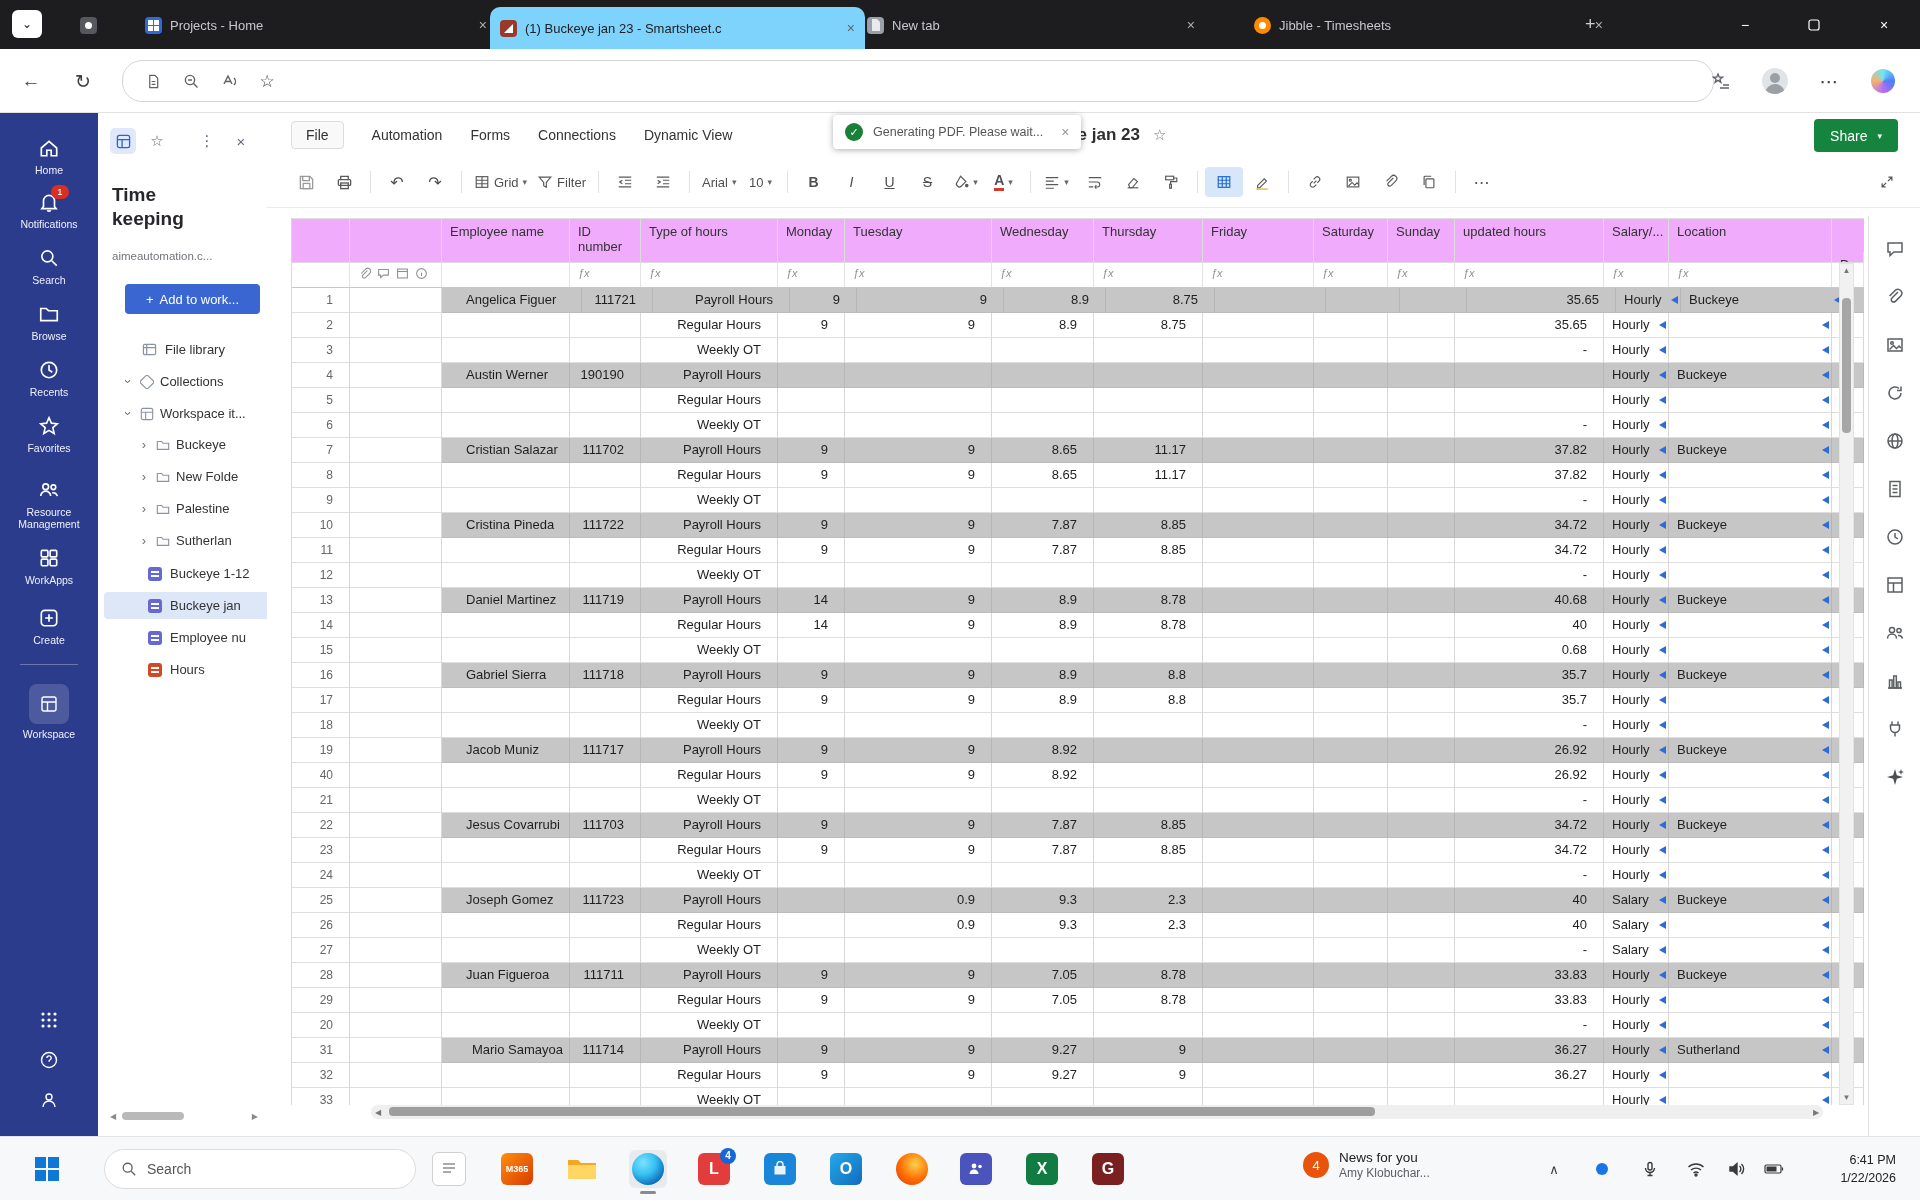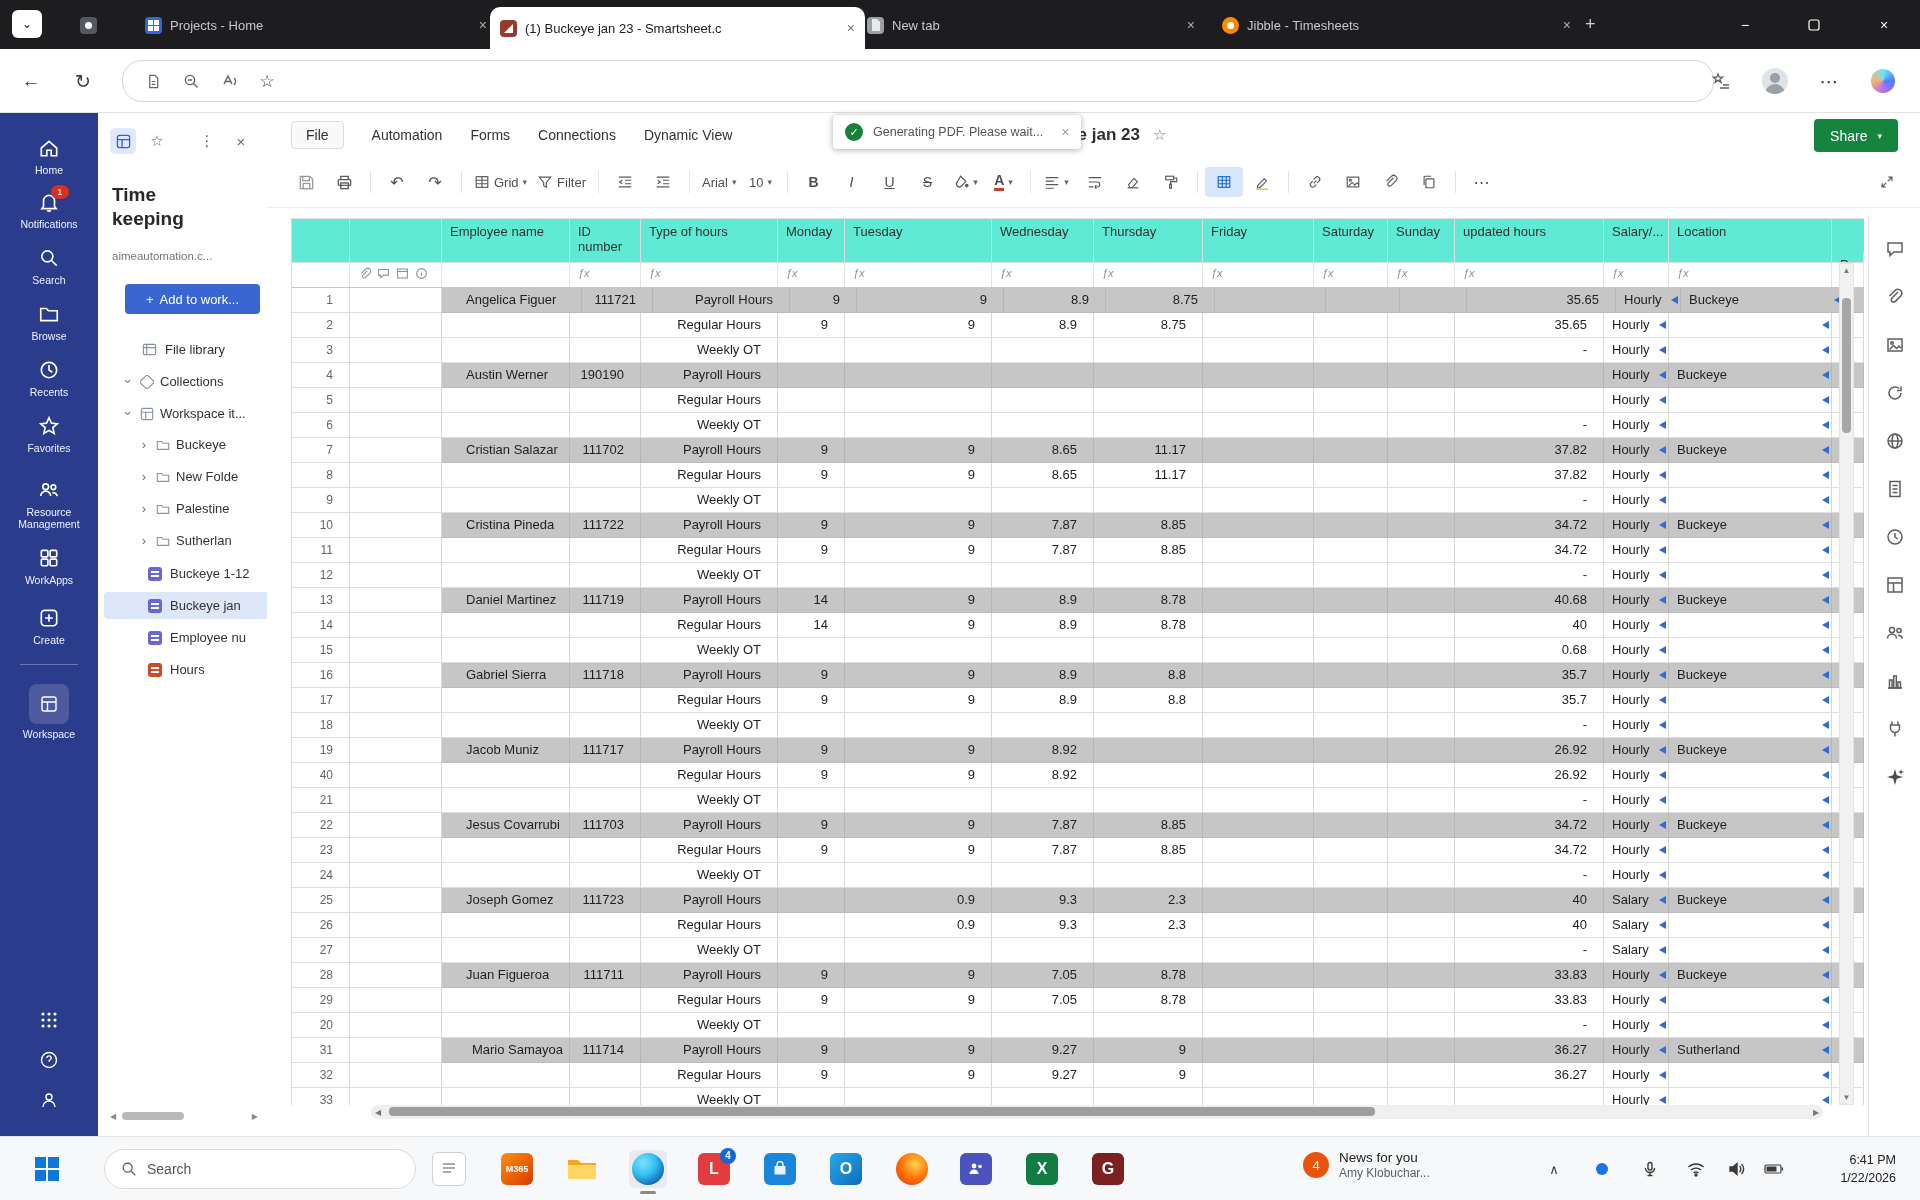--- a/index.html
+++ b/index.html
@@ -5,21 +5,21 @@
   html,body{margin:0;padding:0}
   body{width:1920px;height:1200px;position:relative;overflow:hidden;background:#fff;
        font-family:"Liberation Sans","DejaVu Sans",sans-serif;}
 
   
   #tabbar{position:absolute;left:0;top:0;width:1920px;height:49px;background:#1d1d20}
   .tabsearch{position:absolute;left:12px;top:10px;width:30px;height:28px;background:#fff;border-radius:6px;
      display:flex;align-items:center;justify-content:center;color:#222;font-size:12px}
   .tab{position:absolute;top:10px;height:30px;display:flex;align-items:center;gap:8px;padding:0 10px;
      color:#c6c8cc;font-size:13px;border-radius:8px;overflow:hidden}
-  .tab.active{top:7px;height:42px;background:#ffffff;color:#202124;border-radius:10px 10px 0 0;z-index:2}
+  .tab.active{top:7px;height:42px;background:#7dd3fc;color:#202124;border-radius:10px 10px 0 0;z-index:2}
   .tab-title{flex:1;white-space:nowrap;overflow:hidden;text-overflow:ellipsis}
   .tab-close{flex:none;font-size:14px;opacity:.85}
   .fav{flex:none;width:17px;height:17px;border-radius:4px;position:relative;display:flex;align-items:center;justify-content:center}
   .newtabbtn{position:absolute;left:1585px;top:14px;color:#cfcfcf;font-size:18px;line-height:20px}
   .winbtn{position:absolute;top:0;width:46px;height:49px;display:flex;align-items:center;justify-content:center;color:#fff;font-size:14px}
 
   
   #addrbar{position:absolute;left:0;top:49px;width:1920px;height:63px;background:#fff;border-bottom:1px solid #e2e2e2;z-index:3}
   .abtn{position:absolute;top:15px;width:34px;height:34px;display:flex;align-items:center;justify-content:center;
      color:#3c4043;font-size:19px;border-radius:6px}
@@ -79,21 +79,21 @@
   .tbtn.active{background:#d7e6f9}
   .tsep{width:1px;height:22px;background:#e2e2e2;margin:0 7px;flex:none}
   .caret{font-size:9px;color:#666}
   .fmB{font-weight:700;font-size:14px}.fmI{font-style:italic;font-size:14px}
   .fmU{text-decoration:underline;font-size:14px}.fmS{text-decoration:line-through;font-size:14px}
   .fontA{font-size:14px;font-weight:700;border-bottom:3px solid #d23a2a;line-height:15px}
   #expandbtn{position:absolute;right:14px;top:10px}
 
   
   #grid{position:absolute;left:24px;top:106px;width:1572px;border-left:1px solid #d8d8d8}
-  #ghead{height:45px;display:flex;background:#5eead4;border-top:1px solid #e0e0e0;border-bottom:1px solid #dcdcdc;box-sizing:border-box}
+  #ghead{height:45px;display:flex;background:#f0abfc;border-top:1px solid #e0e0e0;border-bottom:1px solid #dcdcdc;box-sizing:border-box}
   .hcell{border-right:1px solid #dcdcdc;font-size:13px;color:#333;padding:5px 8px;line-height:15px;overflow:hidden;box-sizing:border-box;flex:none}
   #gfx{height:25px;display:flex;background:#fff;border-bottom:1px solid #c9c9c9;box-sizing:border-box}
   .fxc{border-right:1px solid #e4e4e4;color:#8f8f8f;font-size:11px;font-style:italic;padding:4px 0 0 8px;box-sizing:border-box;flex:none;display:flex;gap:6px;align-items:flex-start}
   #grows{height:817px;overflow:hidden}
   .grow{height:25px;display:flex}
   .cell{border-right:1px solid #d8d8d8;border-bottom:1px solid #dedede;font-size:13px;color:#1f1f1f;
      line-height:24px;height:25px;overflow:hidden;white-space:nowrap;box-sizing:border-box;flex:none;background:#fff}
   .grow.shaded .cell.data{background:#c6c6c6;border-bottom-color:#bcbcbc;border-right-color:#b6b6b6}
   .cr{text-align:right;padding-right:16px}
   .cl{padding-left:8px}
@@ -172,21 +172,21 @@
   </div>
   <div class="tab" style="left:857px;width:328px">
     <span class="fav" style="background:#9aa0a6">
       <svg width="10" height="12" viewBox="0 0 10 12">
           <path d="M1 0 H6 L9 3 V12 H1 Z" fill="#e8eaed"></path>
         </svg>
       </span>
     <span class="tab-title">New tab</span>
     <span class="tab-close">×</span>
   </div>
-  <div class="tab" style="left:1212px;width:349px">
+  <div class="tab" style="left:1244px;width:349px">
     <span class="fav" style="background:#ff8a00;border-radius:50%">
       <span style="width:7px;height:7px;border-radius:50%;background:#fff"></span>
       </span>
     <span class="tab-title">Jibble - Timesheets</span>
     <span class="tab-close">×</span>
   </div>
   <div class="newtabbtn">+</div>
   <div class="winbtn" style="left:1722px">−</div>
   <div class="winbtn" style="left:1791px">
     <svg width="12" height="12" viewBox="0 0 12 12" fill="none" stroke="#fff" stroke-width="1.2">

